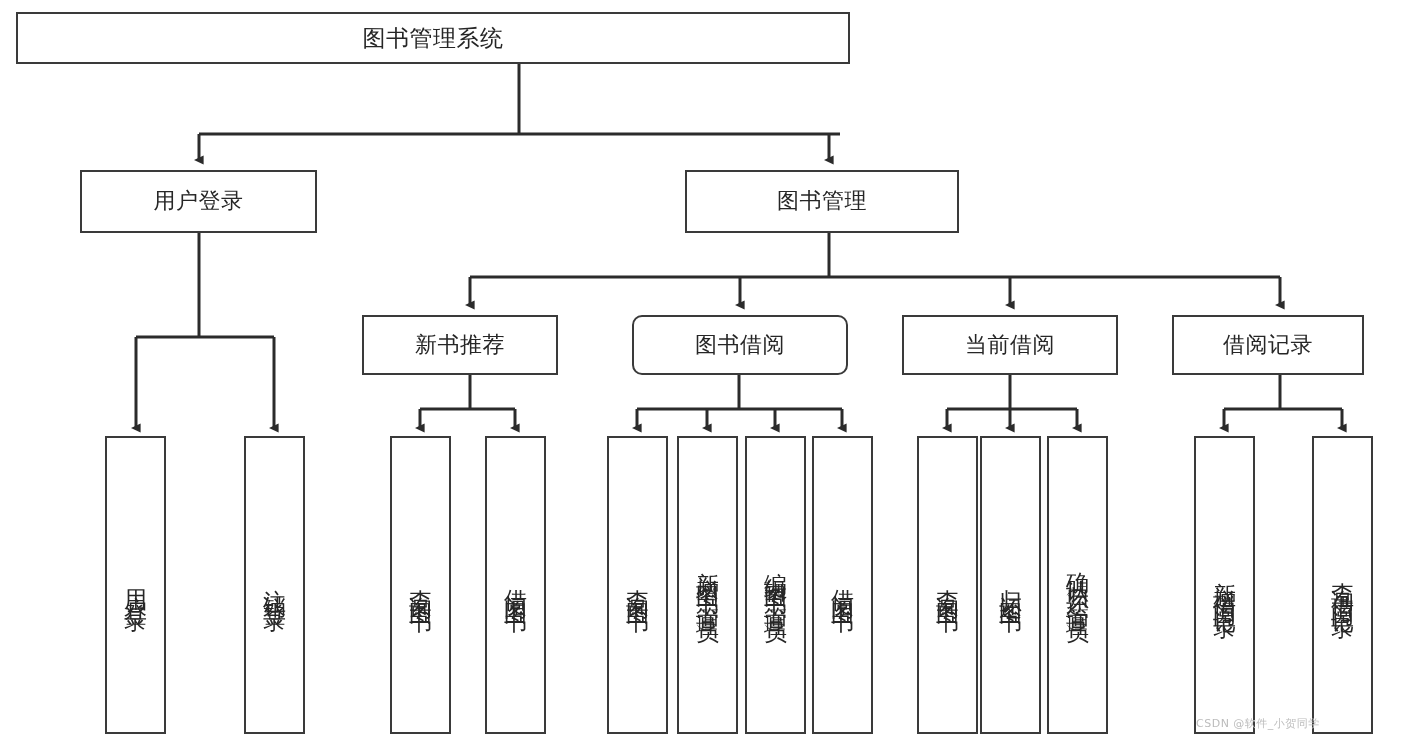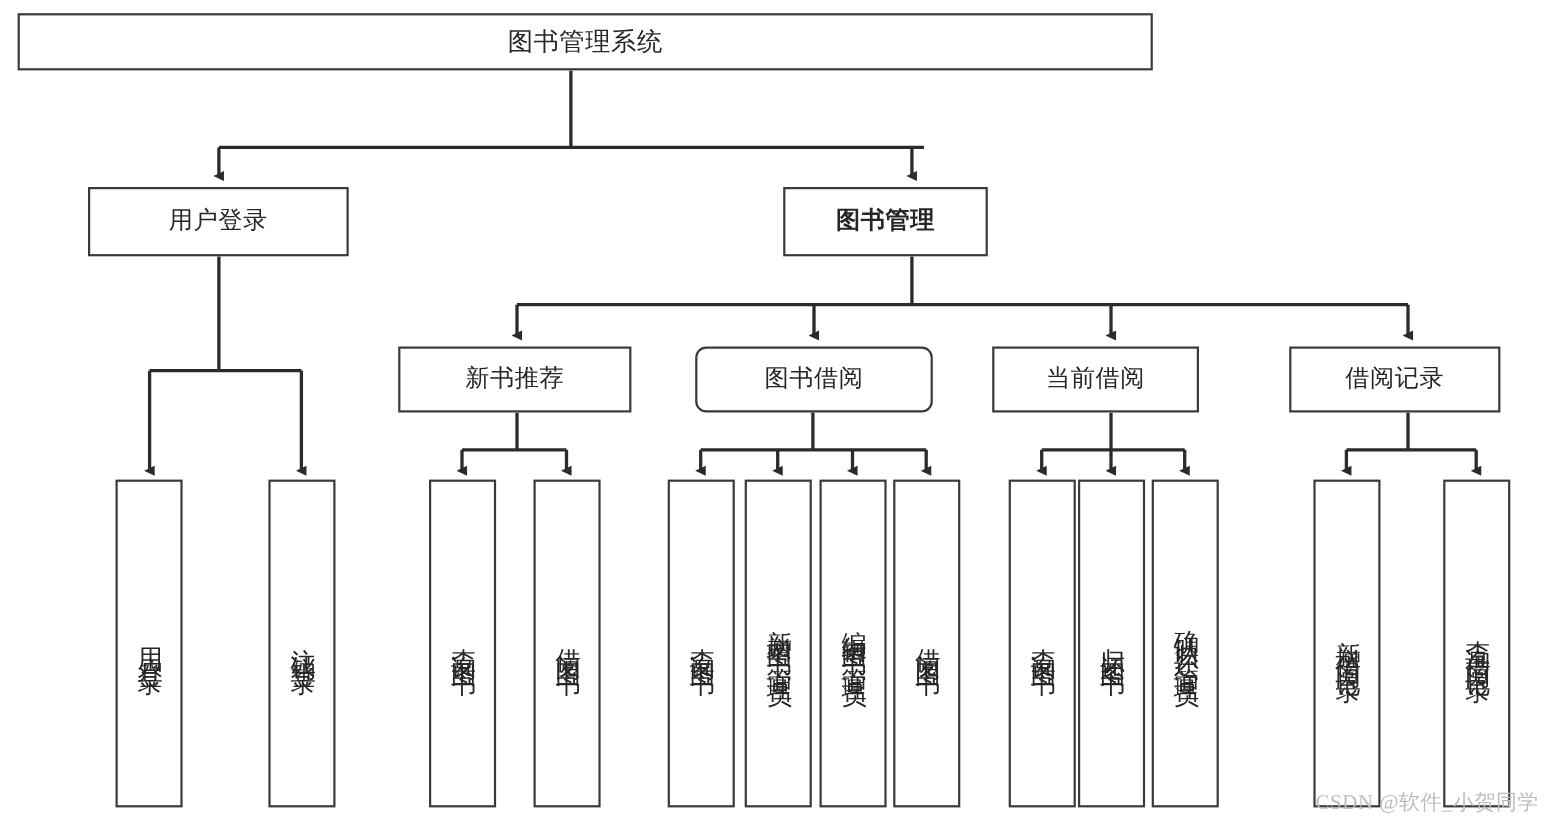--- a/index.html
+++ b/index.html
@@ -57,26 +57,25 @@
   .node.vert .label {
     writing-mode: vertical-rl;
     text-orientation: upright;
     font-size: 23px;
     line-height: 1;
     letter-spacing: 7px;
     white-space: nowrap;
   }
   .watermark {
     position: absolute;
-    font-size: 19px;
+    font-size: 11px;
     color: #bcbcbc;
     letter-spacing: 0.5px;
     white-space: nowrap;
     pointer-events: none;
-    font-family: Liberation Serif, serif;
   }
 </style>
 </head>
 <body>
 
 <div id="canvas">
 
   <svg class="edges" viewBox="0 0 1405 747" xmlns="http://www.w3.org/2000/svg">
     <defs>
       <marker id="arrow" markerWidth="10" markerHeight="10" refX="5.2" refY="5" orient="auto" markerUnits="userSpaceOnUse">
@@ -120,41 +119,41 @@
       <path d="M1010,409 L1010,428" marker-end="url(#arrow)"></path>
       <path d="M1077,409 L1077,428" marker-end="url(#arrow)"></path>
 
       <path d="M1280,375 L1280,409"></path>
       <path d="M1224,409 L1342,409"></path>
       <path d="M1224,409 L1224,428" marker-end="url(#arrow)"></path>
       <path d="M1342,409 L1342,428" marker-end="url(#arrow)"></path>
     </g>
   </svg>
 
-  <div class="node horiz root" style="left:16px; top:12px; width:1032px; height:52px;">
+  <div class="node horiz root" style="left:16px; top:12px; width:834px; height:52px;">
     <span class="label">图书管理系统</span>
   </div>
 
   <div class="node horiz" style="left:80px; top:170px; width:237px; height:63px;">
     <span class="label">用户登录</span>
   </div>
 
-  <div class="node horiz" style="left:712px; top:170px; width:186px; height:63px;font-weight:bold;">
+  <div class="node horiz" style="left:685px; top:170px; width:274px; height:63px;">
     <span class="label">图书管理</span>
   </div>
 
-  <div class="node horiz" style="left:362px; top:315px; width:212px; height:60px;">
+  <div class="node horiz" style="left:362px; top:315px; width:196px; height:60px;">
     <span class="label">新书推荐</span>
   </div>
 
   <div class="node horiz" style="left:632px; top:315px; width:216px; height:60px;border-radius:10px;">
     <span class="label">图书借阅</span>
   </div>
 
-  <div class="node horiz" style="left:902px; top:315px; width:188px; height:60px;">
+  <div class="node horiz" style="left:902px; top:315px; width:216px; height:60px;">
     <span class="label">当前借阅</span>
   </div>
 
   <div class="node horiz" style="left:1172px; top:315px; width:192px; height:60px;">
     <span class="label">借阅记录</span>
   </div>
 
   <div class="node vert" style="left:105px; top:436px; width:61px; height:298px;">
     <span class="label">用户登录</span>
   </div>

